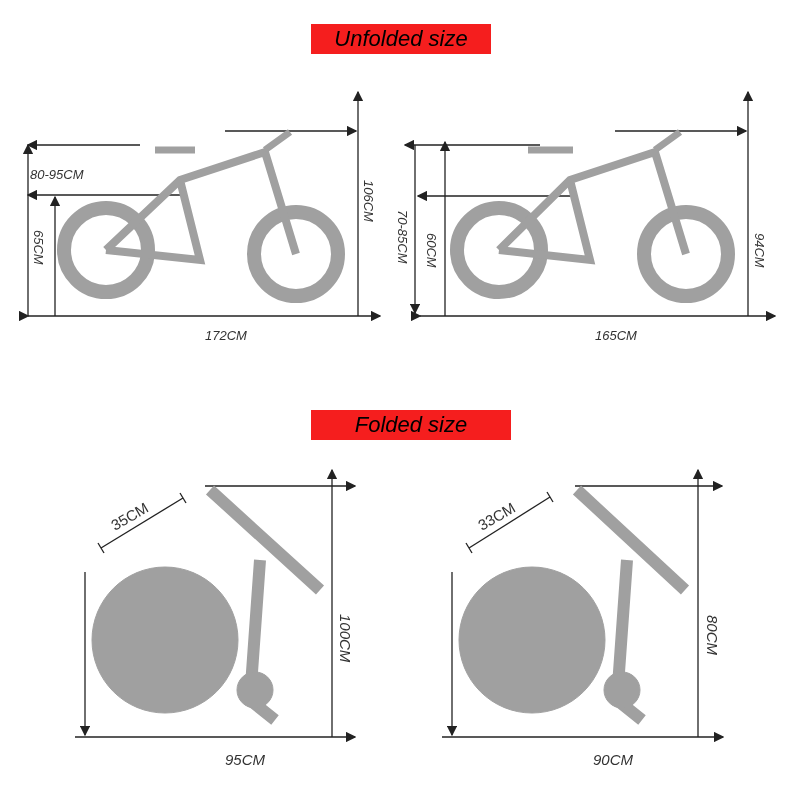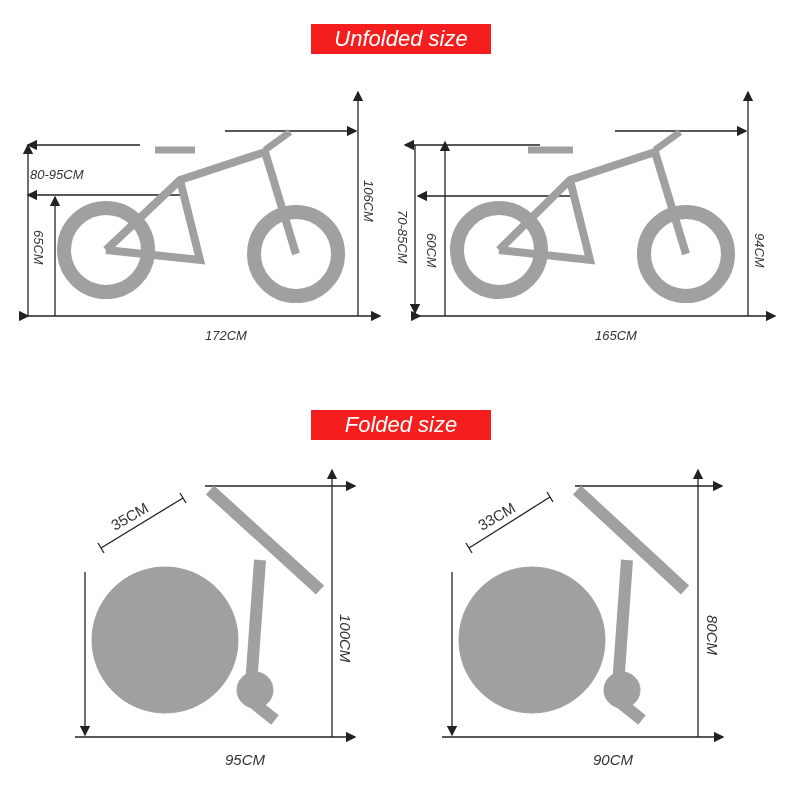--- a/index.html
+++ b/index.html
@@ -1,25 +1,25 @@
 <!DOCTYPE html>
 <html><head>
 <meta charset="utf-8">
 <style>
   html, body { margin:0; padding:0; background:#ffffff; }
   body { width:800px; height:800px; position:relative; overflow:hidden; font-family:"Liberation Sans", sans-serif; }
-  .banner { position:absolute; background:#f51e1e; color:#ffffff; font-style:italic; font-size:22px; text-align:center; line-height:30px; }
+  .banner { position:absolute; background:#f51e1e; color:#000000; font-style:italic; font-size:22px; text-align:center; line-height:30px; }
   svg { position:absolute; left:0; top:0; }
   .lbl { font-family:"Liberation Sans", sans-serif; font-style:italic; font-size:13px; fill:#333; }
 </style>
 </head>
 <body>
 
 <div class="banner" style="left:311px;top:24px;width:180px;height:30px;">Unfolded size</div>
-<div class="banner" style="left:311px;top:410px;width:180px;height:30px;">Folded size</div>
+<div class="banner" style="left:311px;top:410px;width:200px;height:30px;">Folded size</div>
 
 <svg width="800" height="800" viewBox="0 0 800 800">
   <defs>
     <marker id="ar" markerWidth="8" markerHeight="8" refX="7" refY="4" orient="auto">
         <path d="M0,0 L8,4 L0,8 z" fill="#222"></path>
       </marker>
   </defs>
   <g stroke="#222" stroke-width="1.3" fill="none">
 
     <line x1="28" y1="316" x2="380" y2="316" marker-end="url(#ar)" marker-start="url(#ar)"></line>

